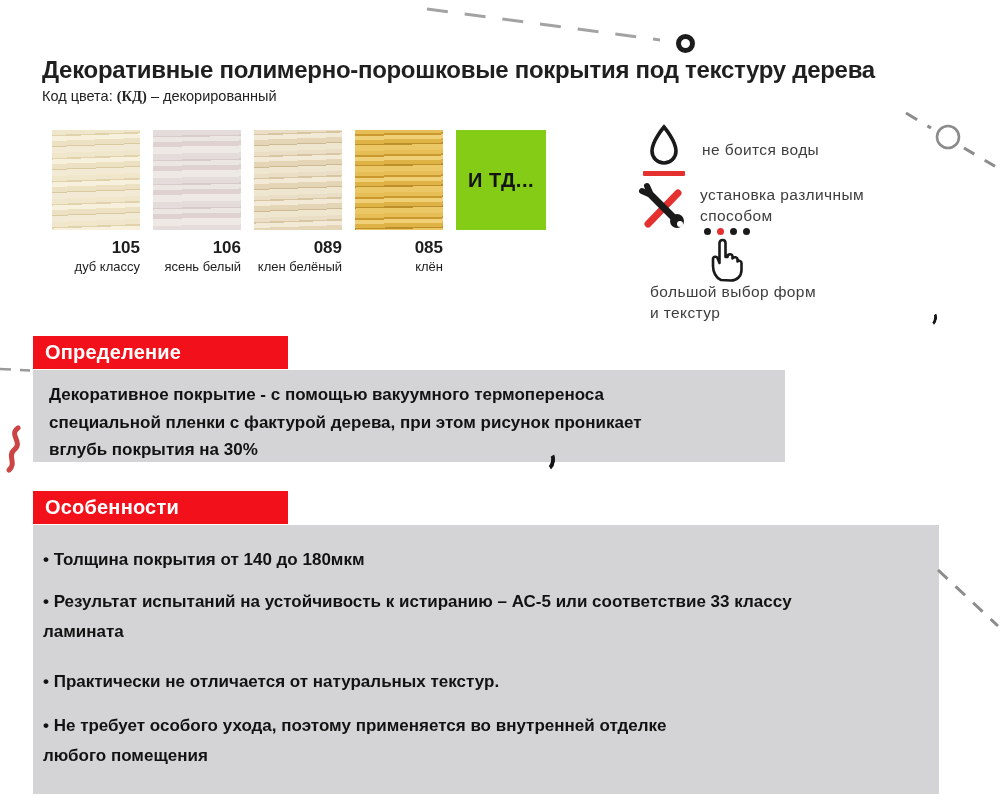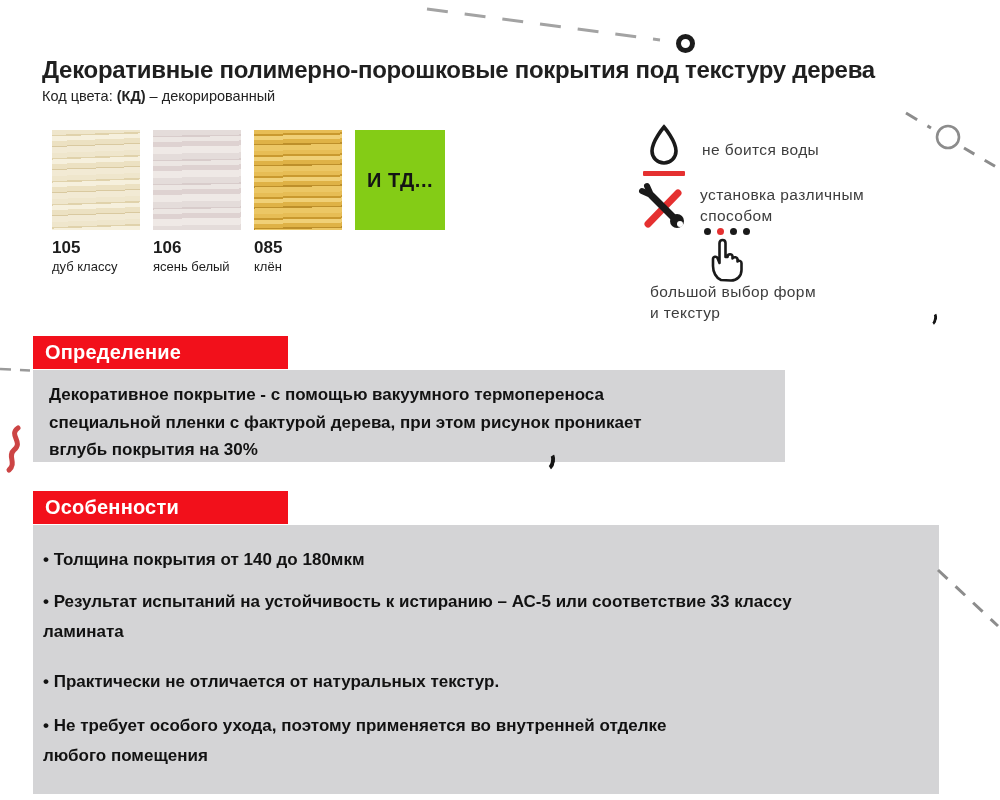--- a/index.html
+++ b/index.html
@@ -2,25 +2,25 @@
 <html><head>
 <meta charset="utf-8">
 <style>
   * { margin:0; padding:0; box-sizing:border-box; }
   body { background:#fff; font-family:"Liberation Sans", sans-serif; }
   .page { position:relative; width:1000px; height:800px; background:#ffffff; overflow:hidden; }
 
   
   .title { position:absolute; left:42px; top:56px; font-size:24px; font-weight:800; color:#1f1f1f; letter-spacing:-0.3px; }
   .subtitle { position:absolute; left:42px; top:88px; font-size:14.5px; color:#222; }
-  .subtitle .b { font-weight:700; }
+  .subtitle .b { font-weight:700;font-family:Liberation Serif, serif; }
 
   
   .swatch-row { position:absolute; left:52px; top:130px; display:flex; gap:13px; }
-  .swatch-cell { width:88px; text-align:left; }
+  .swatch-cell { width:88px; text-align:right; }
   .swatch { width:88px; height:100px; }
   .sw-105 { background:repeating-linear-gradient(178deg,#efe6cc 0 5px,#e0d2ab 5px 6.5px,#f6f0dd 6.5px 11px,#ece1c2 11px 16px,#d9c9a0 16px 17px,#f2ead4 17px 23px); }
   .sw-106 { background:repeating-linear-gradient(179deg,#e4dcda 0 6px,#d8cccb 6px 7.5px,#ece6e3 7.5px 12px,#ded2d1 12px 17px,#efe9e6 17px 24px); }
   .sw-089 { background:repeating-linear-gradient(178deg,#eadfc6 0 4px,#d8c6a2 4px 5.5px,#f2ead6 5.5px 10px,#e3d5b5 10px 15px,#cdb992 15px 16px,#efe6cf 16px 22px); }
   .sw-085 { background:repeating-linear-gradient(179deg,#e7bd55 0 4px,#c9992f 4px 6px,#f0d077 6px 10px,#dfb246 10px 14px,#bd8f2a 14px 15.5px,#ecc765 15.5px 21px); }
   .swatch-code { margin-top:8px; font-size:17px; font-weight:600; color:#1d1d1d; }
   .swatch-name { margin-top:1px; font-size:13px; color:#1d1d1d; white-space:nowrap; }
   .more-box { width:90px; height:100px; background:#84cc16; display:flex; align-items:center; justify-content:center; font-size:20px; font-weight:700; color:#141414; letter-spacing:0.5px; }
 
   
@@ -73,20 +73,25 @@
   <div class="swatch-row">
     <div class="swatch-cell">
       <div class="swatch sw-105"></div>
       <div class="swatch-code">105</div>
       <div class="swatch-name">дуб классу</div>
     </div>
     <div class="swatch-cell">
       <div class="swatch sw-106"></div>
       <div class="swatch-code">106</div>
       <div class="swatch-name">ясень белый</div>
+    </div>
+    <div class="swatch-cell">
+      <div class="swatch sw-089"></div>
+      <div class="swatch-code">089</div>
+      <div class="swatch-name">клен белёный</div>
     </div>
     <div class="swatch-cell">
       <div class="swatch sw-085"></div>
       <div class="swatch-code">085</div>
       <div class="swatch-name">клён</div>
     </div>
     <div class="more-box">И ТД...</div>
   </div>
 
   <div class="feature-row" style="left:638px; top:122px; height:56px;">

